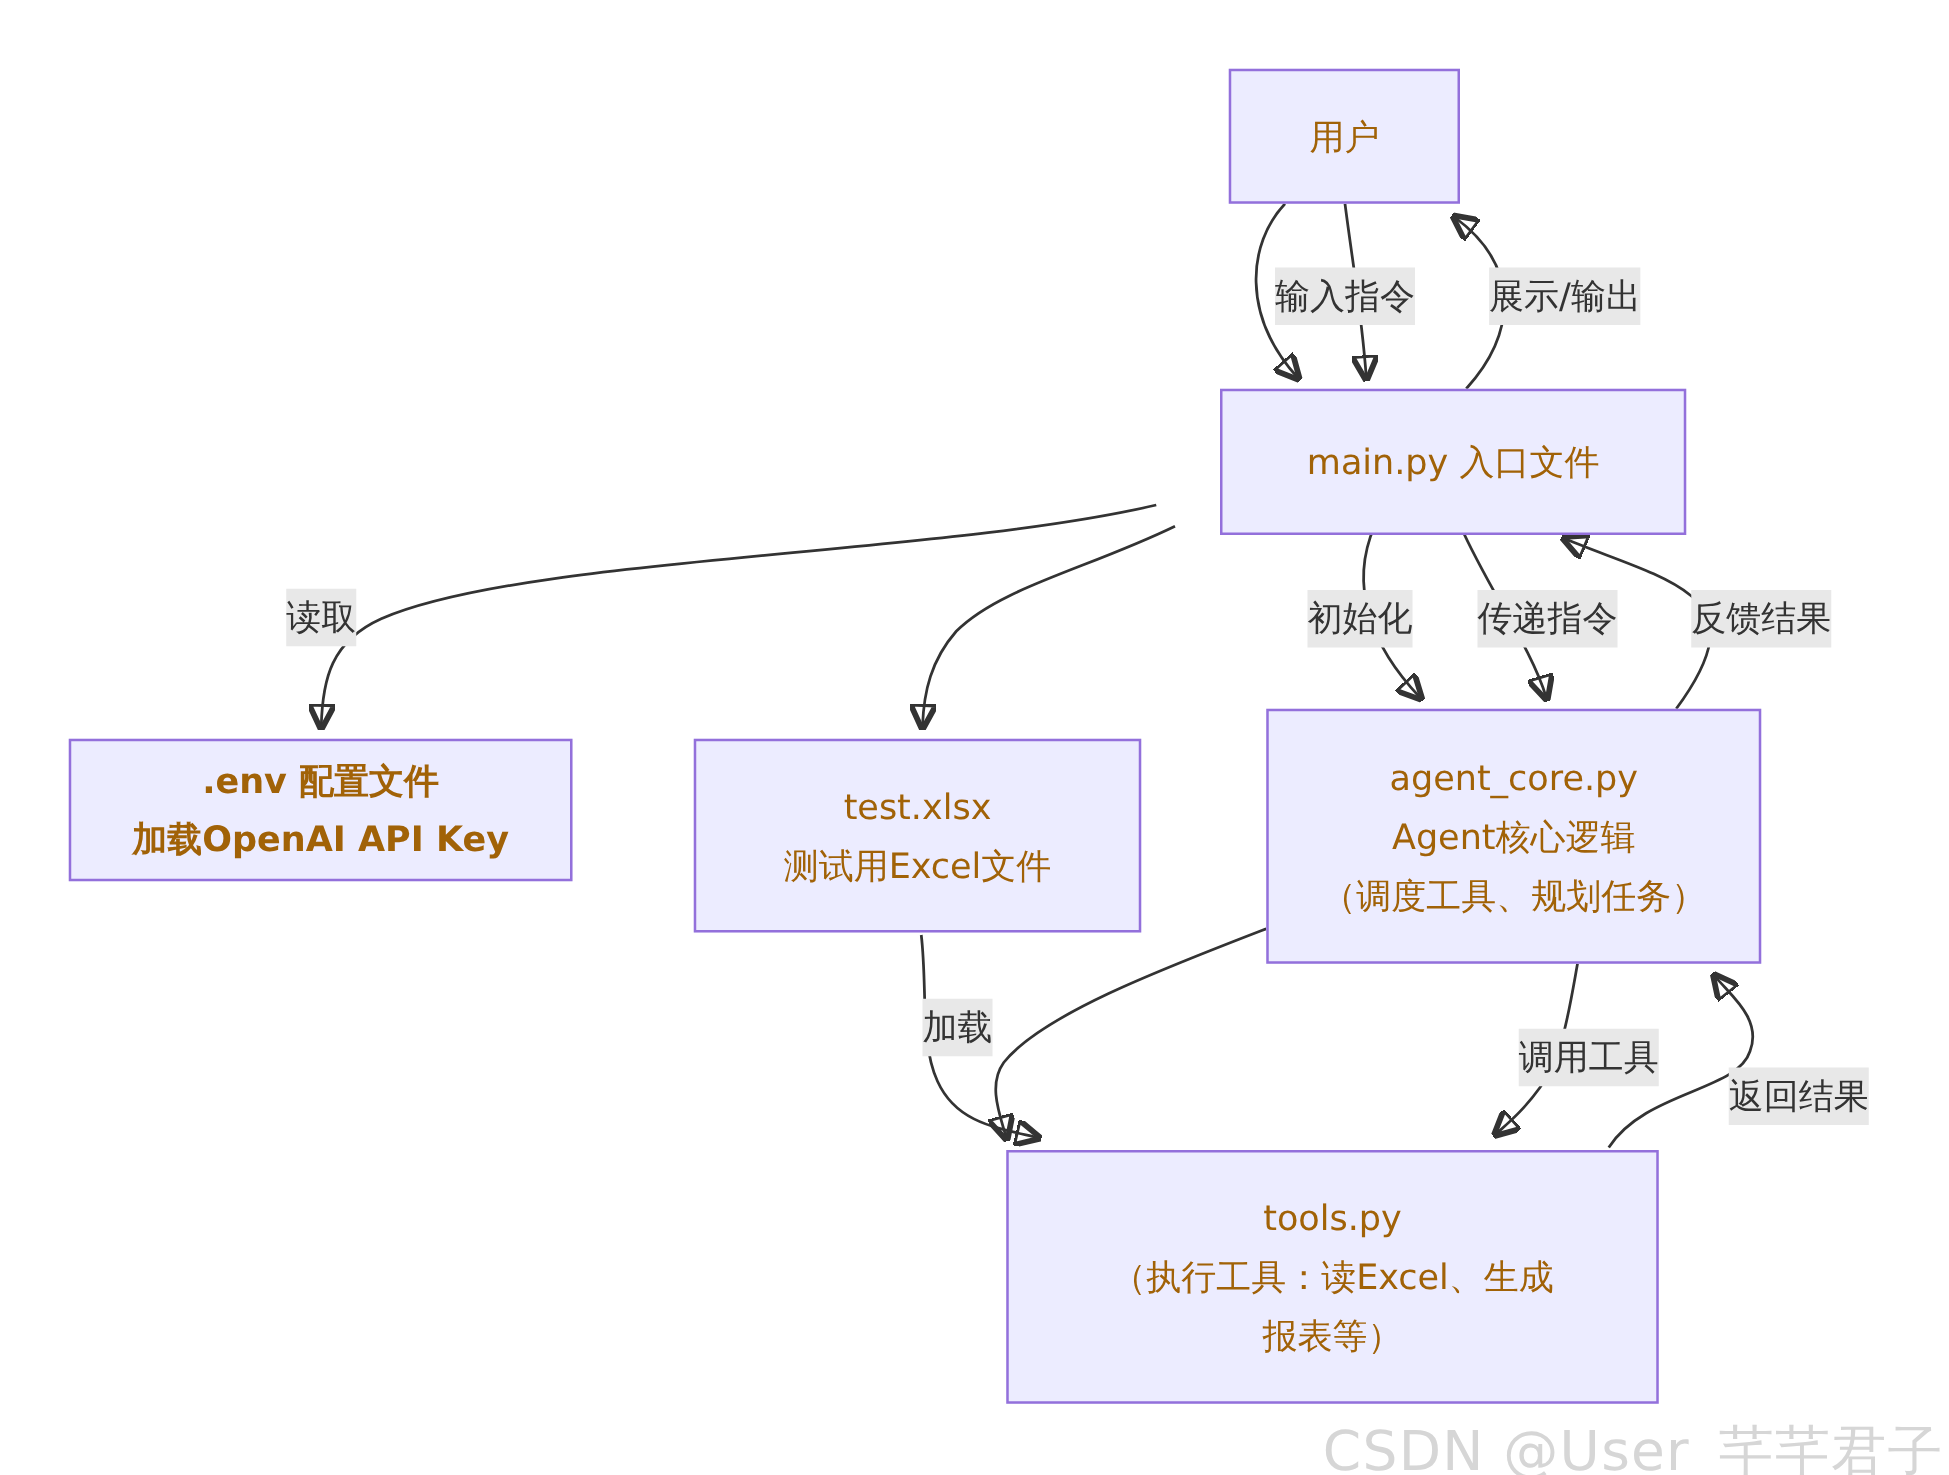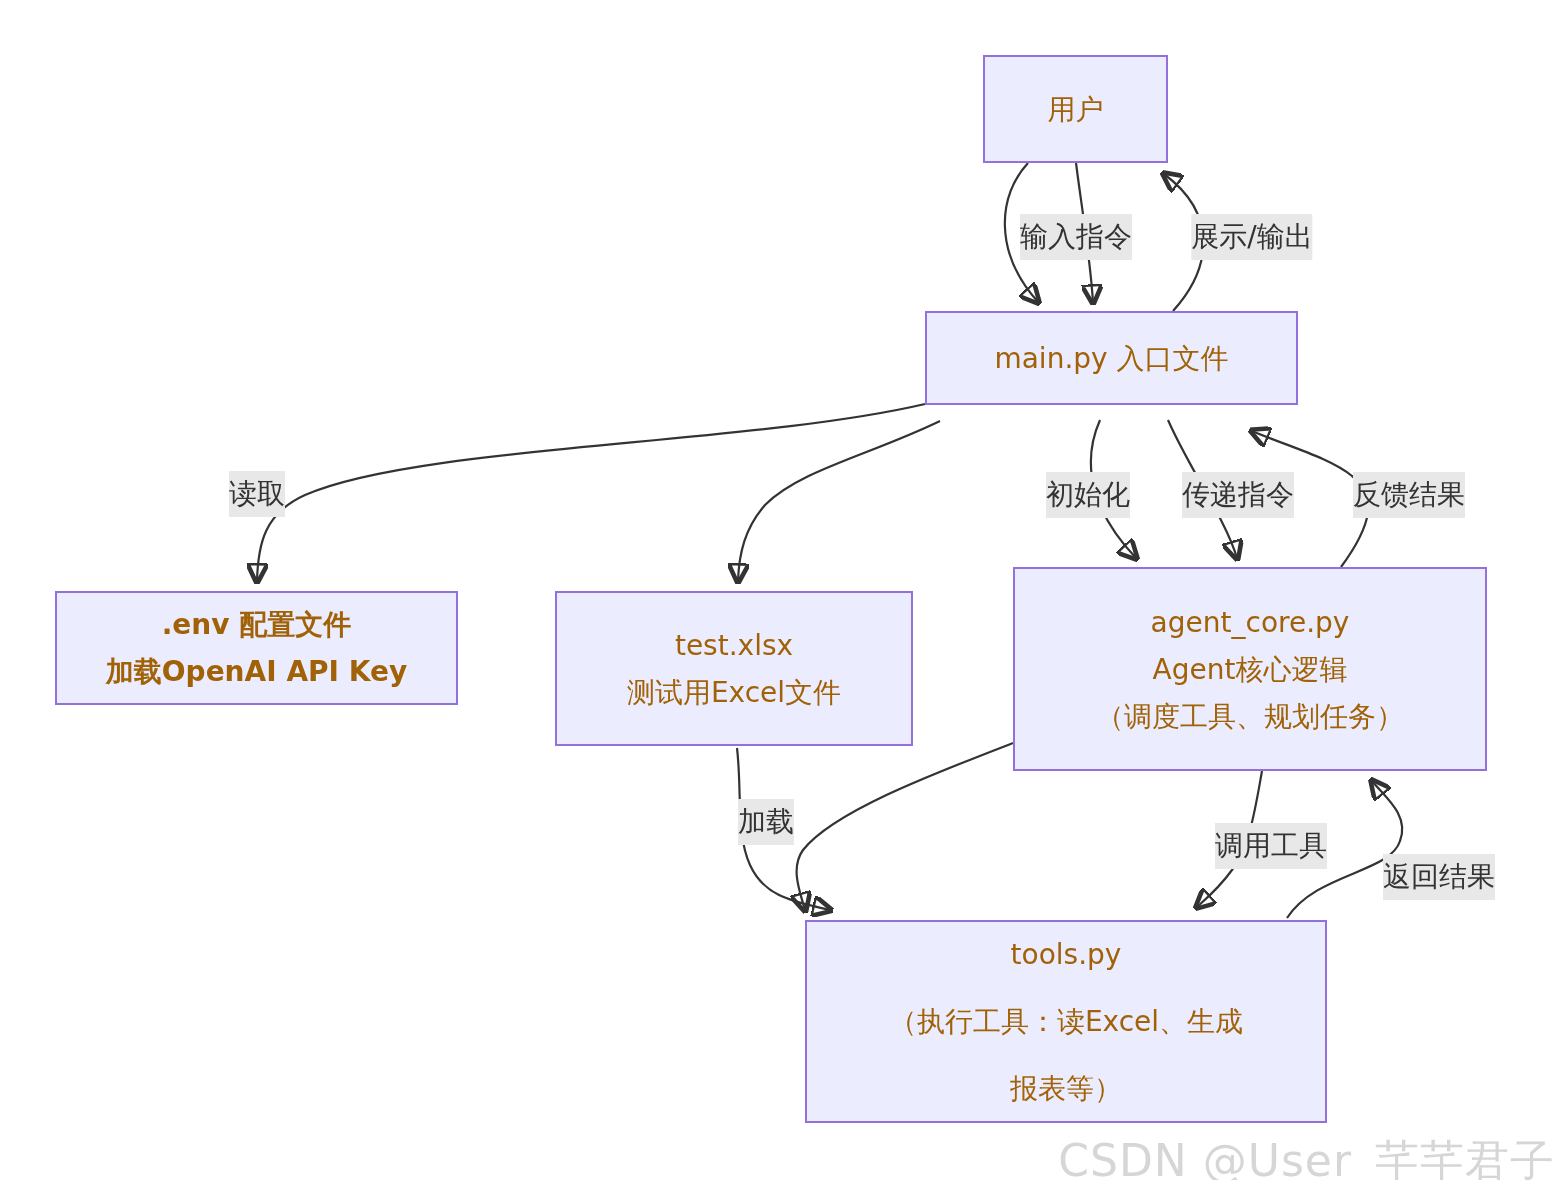--- a/index.html
+++ b/index.html
@@ -89,41 +89,41 @@
 
     <path d="M 1262 771 C 1255 810 1250 845 1232 870 C 1219 888 1207 898 1197 907" marker-end="url(#arrow)"></path>
 
     <path d="M 1287 918 C 1316 873 1390 873 1400 841 C 1410 815 1384 796 1372 781" marker-end="url(#arrow)"></path>
   </svg>
 
   <div class="node" style="left:983px; top:55px; width:185px; height:108px;">
     <div>用户</div>
   </div>
 
-  <div class="node" style="left:925px; top:311px; width:373px; height:94px;">
+  <div class="node" style="left:976px; top:311px; width:373px; height:117px;">
     <div>main.py 入口文件</div>
   </div>
 
   <div class="node" style="left:55px; top:591px; width:403px; height:114px;font-weight:bold;">
     <div>.env 配置文件</div>
     <div>加载OpenAI API Key</div>
   </div>
 
   <div class="node" style="left:555px; top:591px; width:358px; height:155px;">
     <div>test.xlsx</div>
     <div>测试用Excel文件</div>
   </div>
 
-  <div class="node" style="left:1013px; top:567px; width:474px; height:204px;">
+  <div class="node" style="left:1013px; top:567px; width:396px; height:204px;">
     <div>agent_core.py</div>
     <div>Agent核心逻辑</div>
     <div>（调度工具、规划任务）</div>
   </div>
 
-  <div class="node" style="left:805px; top:920px; width:522px; height:203px;gap:20px;">
+  <div class="node" style="left:805px; top:920px; width:522px; height:203px;">
     <div>tools.py</div>
     <div>（执行工具：读Excel、生成</div>
     <div>报表等）</div>
   </div>
 
   <div class="edge-label" style="left:1076px; top:237px;">输入指令</div>
   <div class="edge-label" style="left:1252px; top:237px;">展示/输出</div>
   <div class="edge-label" style="left:257px; top:494px;">读取</div>
   <div class="edge-label" style="left:1088px; top:495px;">初始化</div>
   <div class="edge-label" style="left:1238px; top:495px;">传递指令</div>

